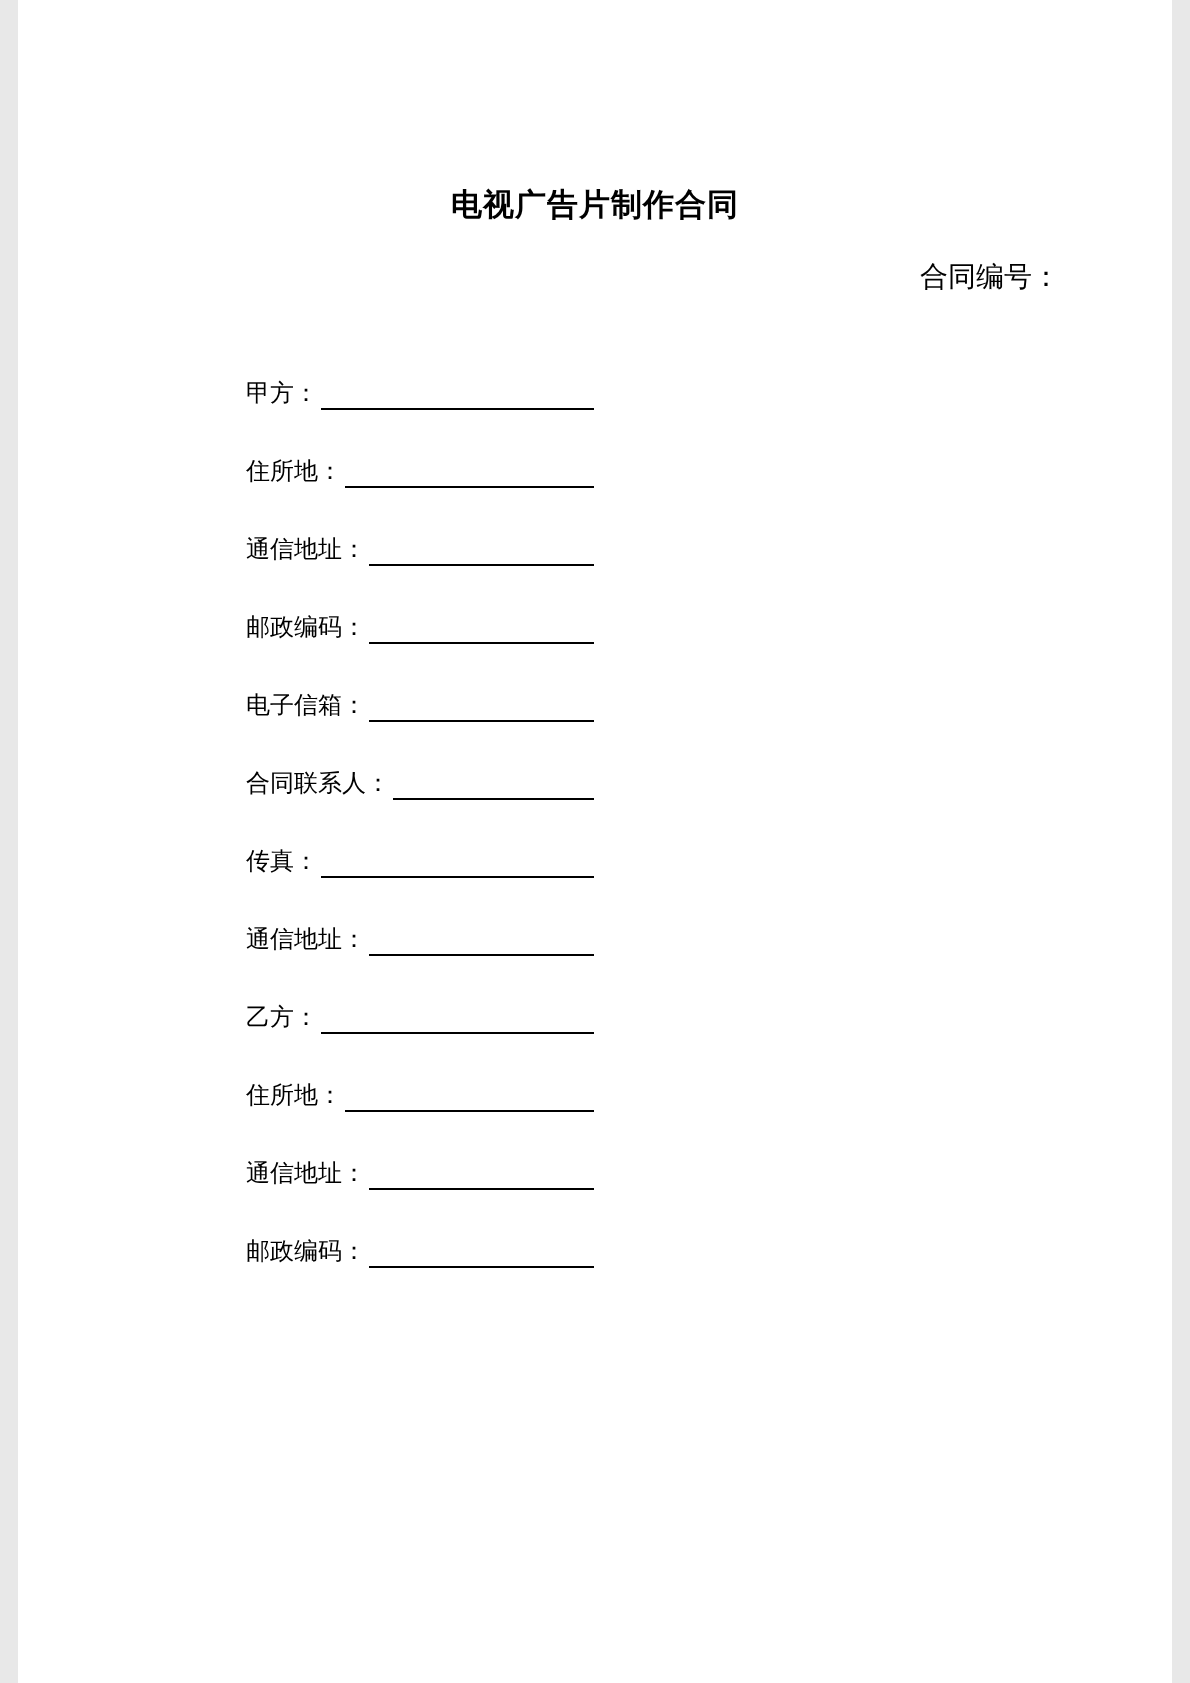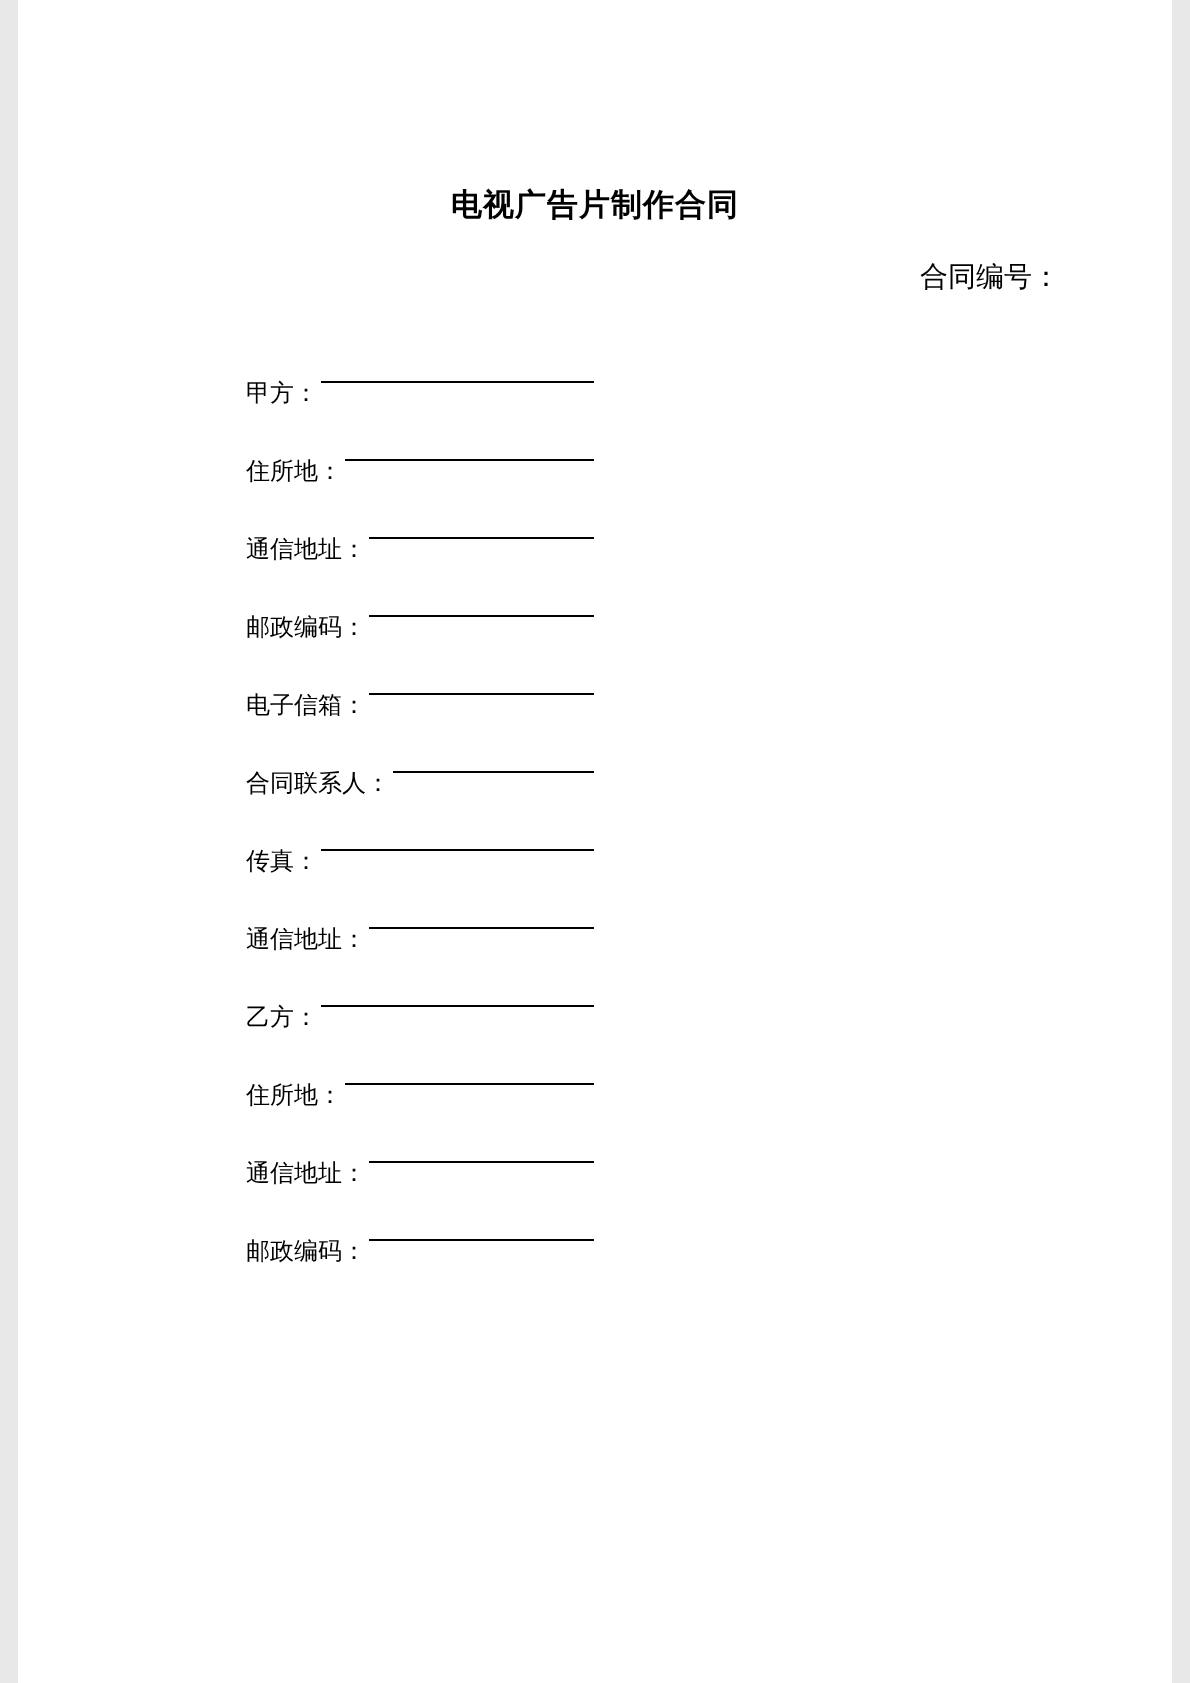--- a/index.html
+++ b/index.html
@@ -37,20 +37,21 @@
   .form {
     position: absolute;
     left: 228px;
     top: 380px;
     width: 348px;
   }
   .section { display: block; }
   .section.party-b { margin-top: 21px; }
   .field-row {
     display: flex;
+    align-items: flex-end;
     height: 26px;
     margin-bottom: 52px;
     font-size: 24px;
     line-height: 26px;
     white-space: nowrap;
   }
   .field-label { flex: 0 0 auto; }
   .blank-line {
     flex: 1 1 auto;
     height: 1px;

